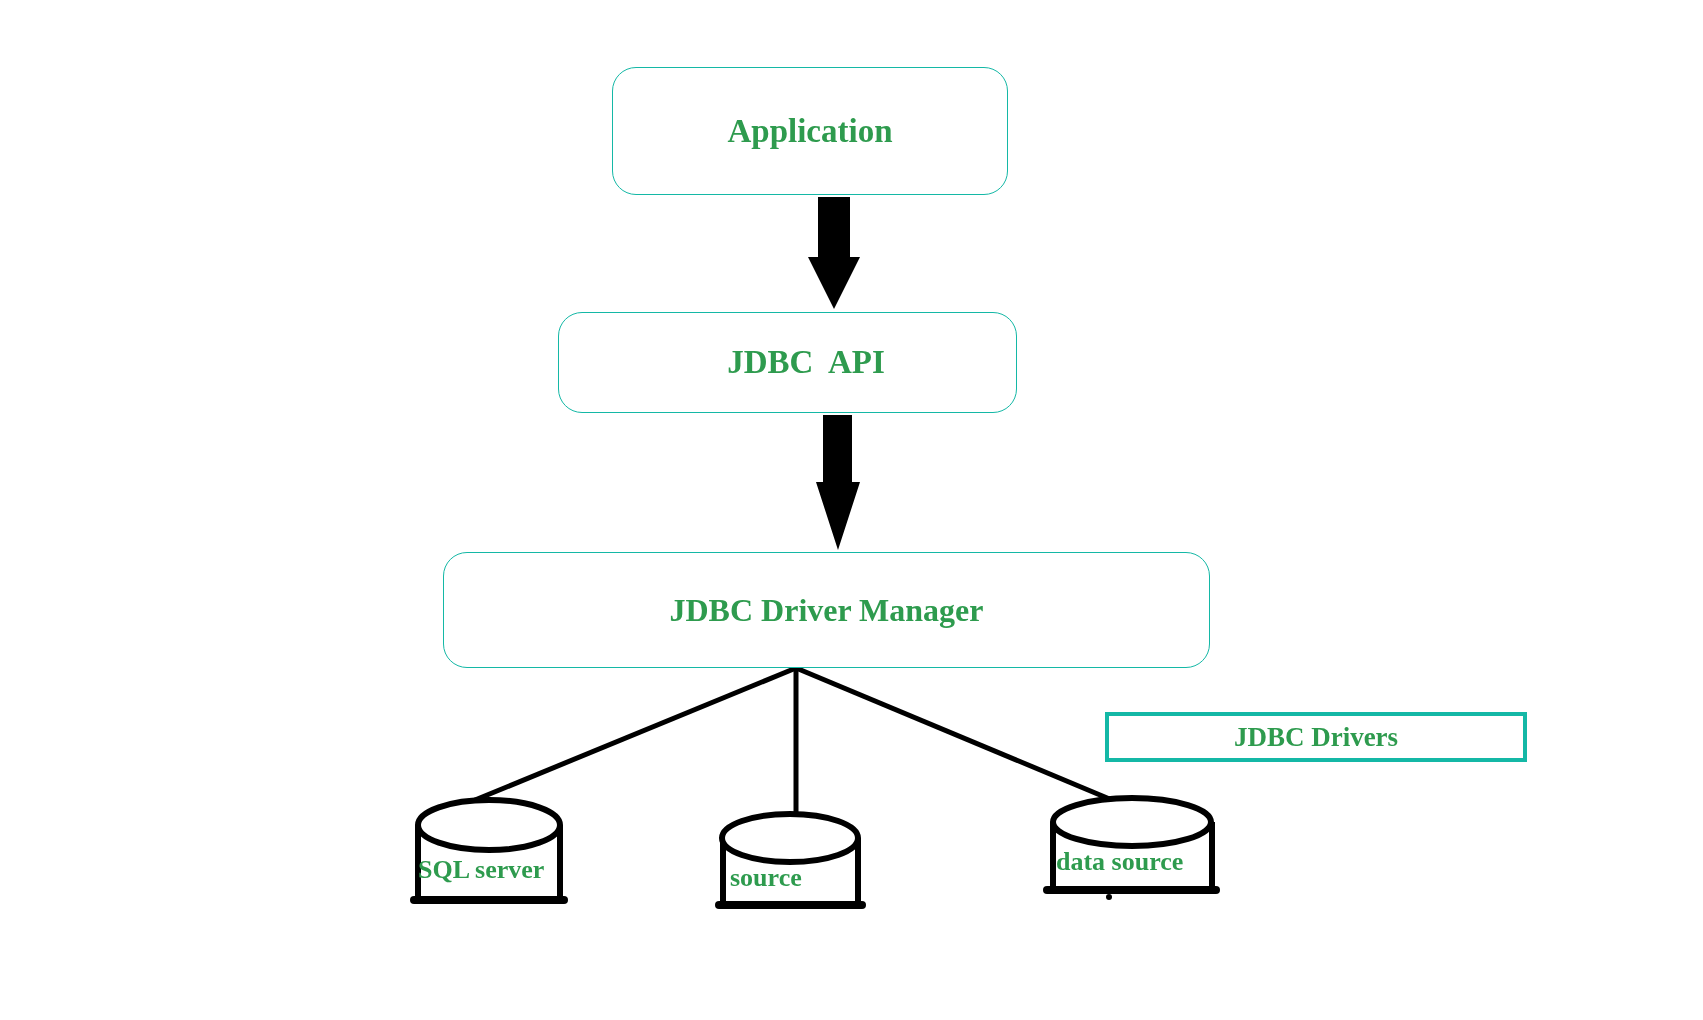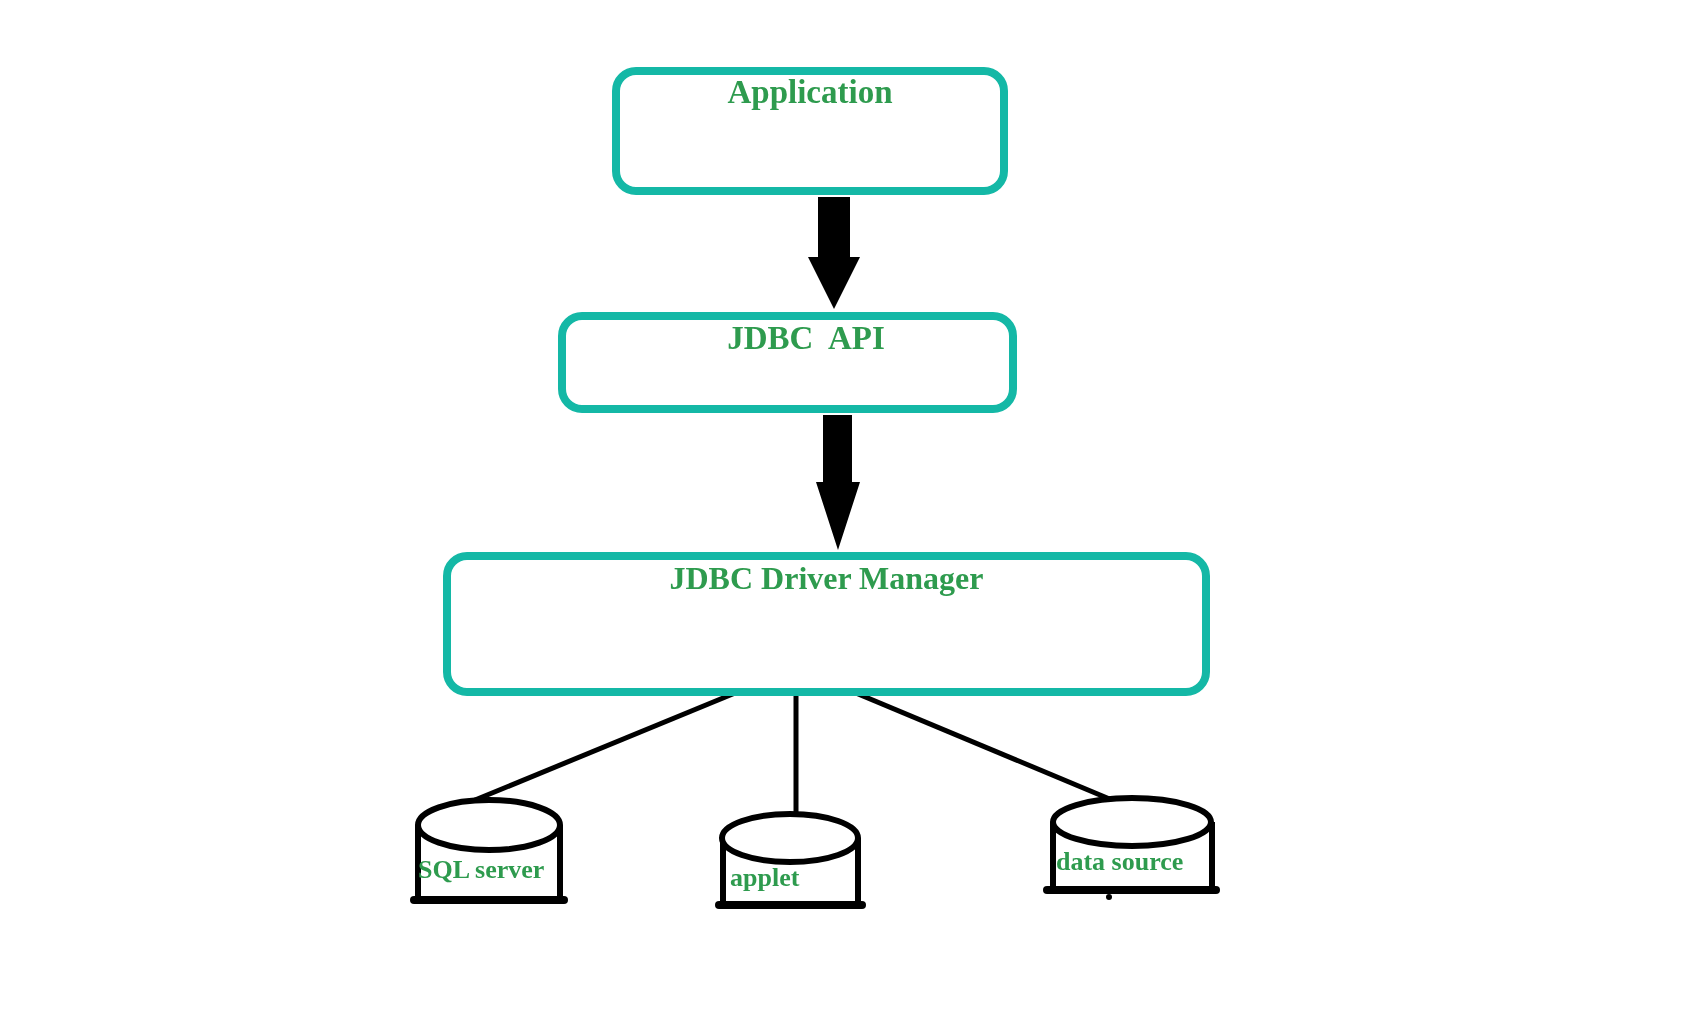--- a/index.html
+++ b/index.html
@@ -17,34 +17,35 @@
   }
   svg.layer {
     position: absolute;
     left: 0; top: 0;
     width: 1703px; height: 1020px;
     z-index: 1;
   }
   .node {
     position: absolute;
     box-sizing: border-box;
-    border: 8px solid #14b8a6;
+    border: 1px solid #14b8a6;
     background: #fff;
     display: flex;
     flex-direction: column;
     align-items: center;
+    justify-content: center;
     text-align: center;
     color: var(--green, #2e9b4e);
     font-weight: bold;
     z-index: 2;
   }
   .rounded { border-radius: 24px; }
   .app-box   { left: 612px; top: 67px;  width: 396px; height: 128px; font-size: 33px; line-height: 35px; }
   .api-box   { left: 558px; top: 312px; width: 459px; height: 101px; font-size: 33px; }
-  .dm-box    { left: 443px; top: 552px; width: 767px; height: 144px; font-size: 32px; }
+  .dm-box    { left: 443px; top: 552px; width: 767px; height: 116px; font-size: 32px; }
   .drivers-box {
     left: 1105px; top: 712px; width: 422px; height: 50px;
     border-width: 4px; border-radius: 0; font-size: 27px;
   }
   .pre { white-space: pre; margin-left: 37px; }
   .cyl-label {
     position: absolute;
     color: var(--green, #2e9b4e);
     font-weight: bold;
     font-size: 26px;
@@ -96,18 +97,21 @@
   </div>
 
   <div class="node rounded api-box">
     <span class="pre">JDBC  API</span>
   </div>
 
   <div class="node rounded dm-box">
     <span>JDBC Driver Manager</span>
   </div>
 
+  <div class="node drivers-box">
+    <span>JDBC Drivers</span>
+  </div>
 
   <div class="cyl-label sql-label">SQL server</div>
-  <div class="cyl-label ora-label">applet</div>
+  <div class="cyl-label ora-label">source</div>
   <div class="cyl-label ds-label">data source</div>
 
 </div>
 
 </body></html>

